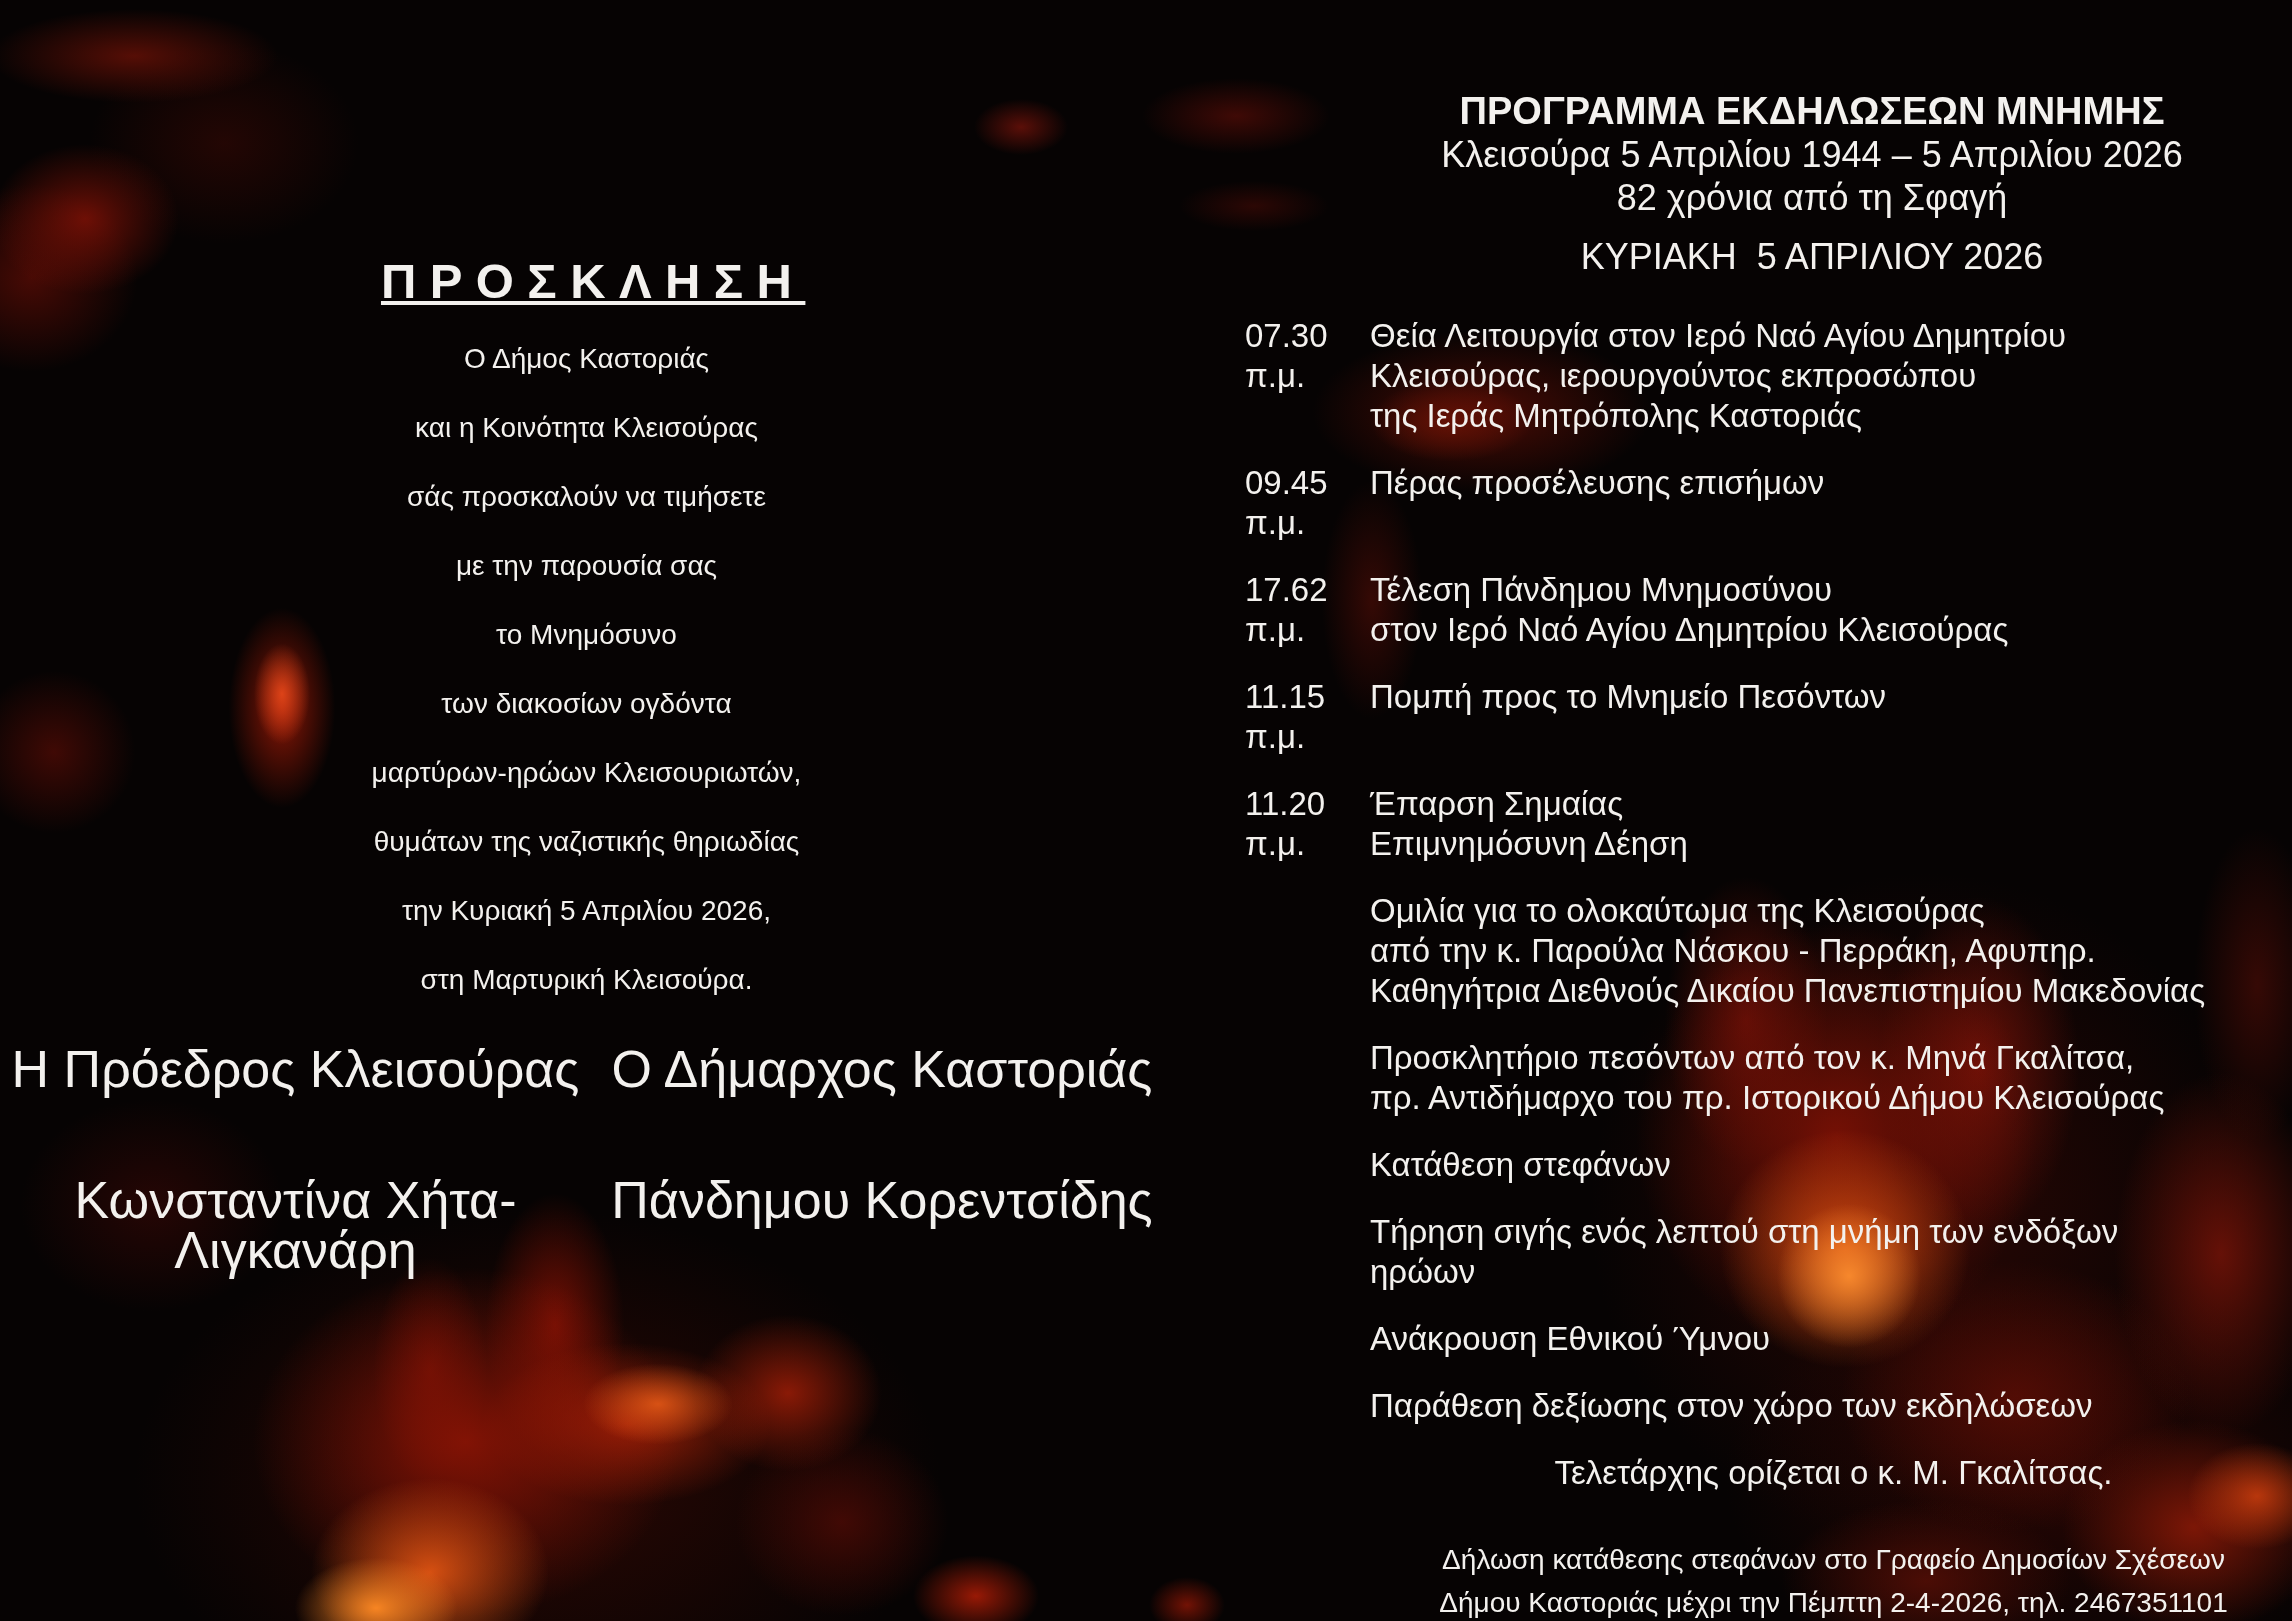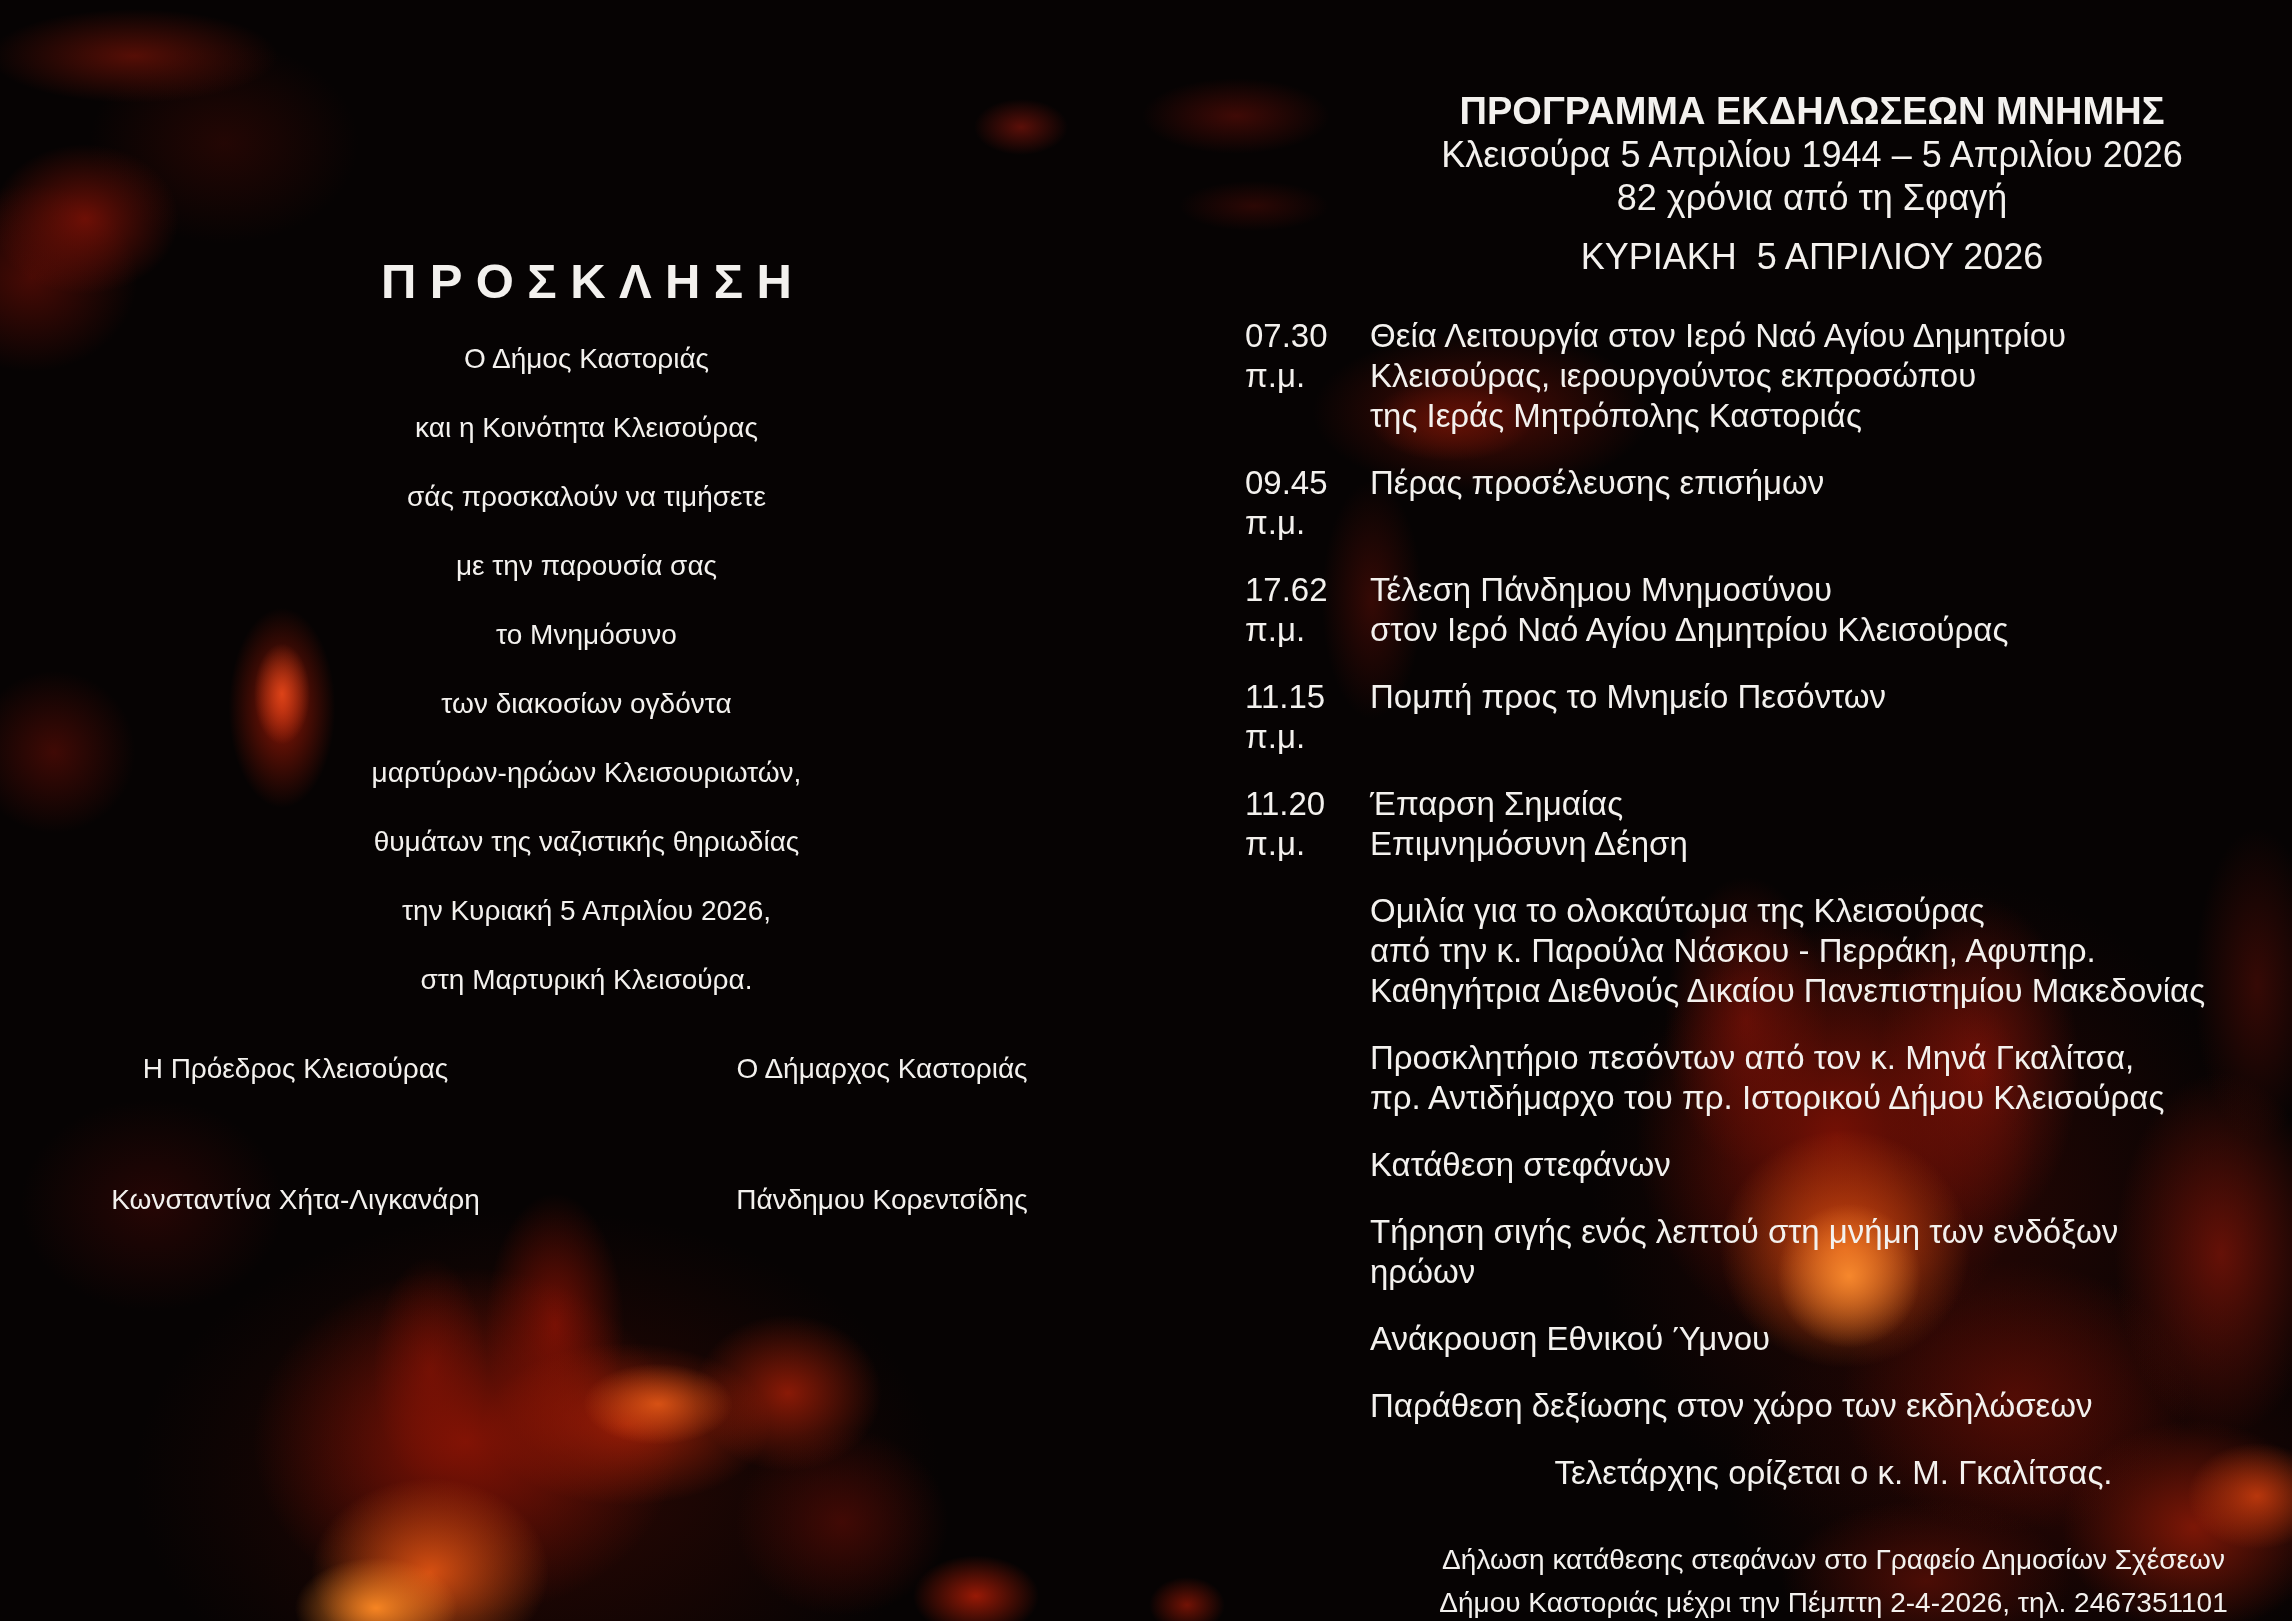--- a/index.html
+++ b/index.html
@@ -55,24 +55,24 @@
       
       radial-gradient(ellipse 537px 358px at 537px 1478px, rgba(58,10,4,.7) 0%, rgba(58,10,4,0) 75%),
       radial-gradient(ellipse 448px 448px at 1926px 1209px, rgba(56,9,5,.7) 0%, rgba(56,9,5,0) 75%),
       radial-gradient(ellipse 448px 269px at 2060px 1478px, rgba(60,8,4,.6) 0%, rgba(60,8,4,0) 75%),
       radial-gradient(ellipse 179px 134px at 224px 143px,   rgba(48,8,4,.7) 0%, rgba(48,8,4,0) 75%);
   }
   
   .left-panel{position:absolute;left:0;top:0;width:1173px;height:1621px;text-align:center;}
   .inv-title{
     margin-top:253px;font-size:49px;line-height:56px;font-weight:600;
-    letter-spacing:13.4px;padding-left:13.4px;
+    letter-spacing:13.4px;padding-left:13.4px;text-decoration:underline;
   }
   .inv-body{margin-top:15px;font-size:28px;line-height:69px;font-weight:400;}
-  .sig-row{display:flex;margin-top:29.6px;font-size:28px;line-height:50px;}
+  .sig-row{display:flex;margin-top:29.6px;font-size:52px;line-height:50px;}
   .sig-row.names{margin-top:81px;}
   .sig-col-a{width:591px;text-align:center;}
   .sig-col-b{width:582px;text-align:center;}
   
   .right-panel{position:absolute;left:1245px;top:0;width:1052px;height:1621px;}
   .prog-header{margin-top:90px;margin-left:81px;width:972px;text-align:center;line-height:43px;}
   .prog-title{font-size:38px;font-weight:600;}
   .prog-subtitle{font-size:36px;font-weight:400;}
   .prog-day{font-size:36px;font-weight:500;margin-top:16px;white-space:pre-wrap;}
   .prog-body{margin-top:38px;font-size:33px;line-height:40px;}

